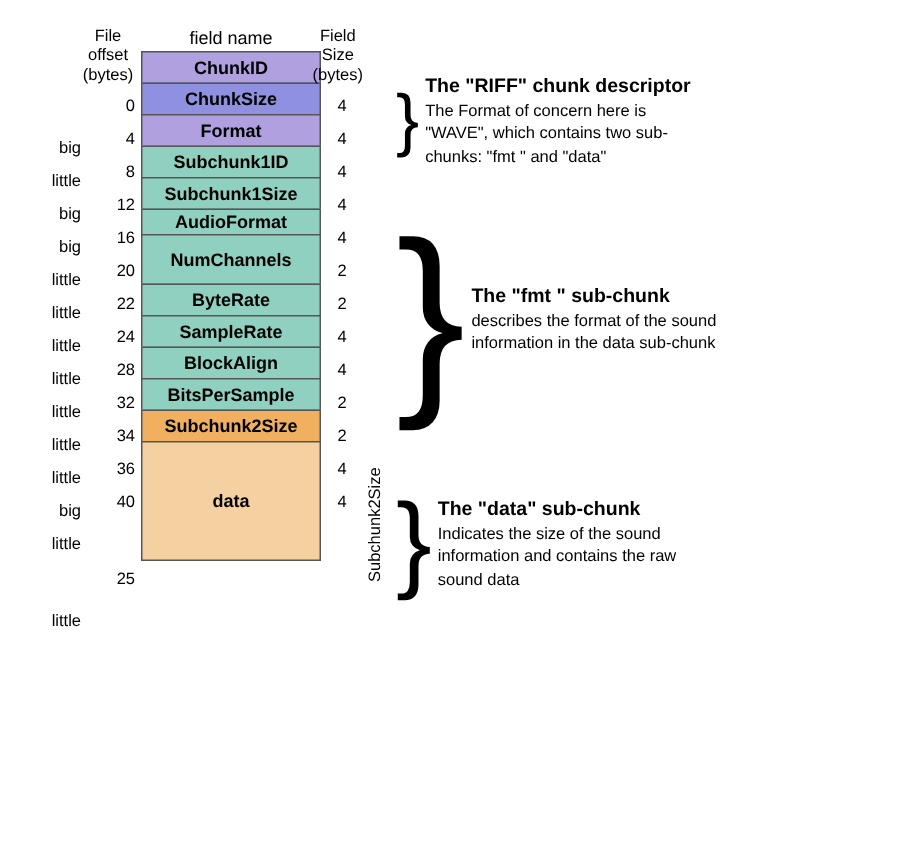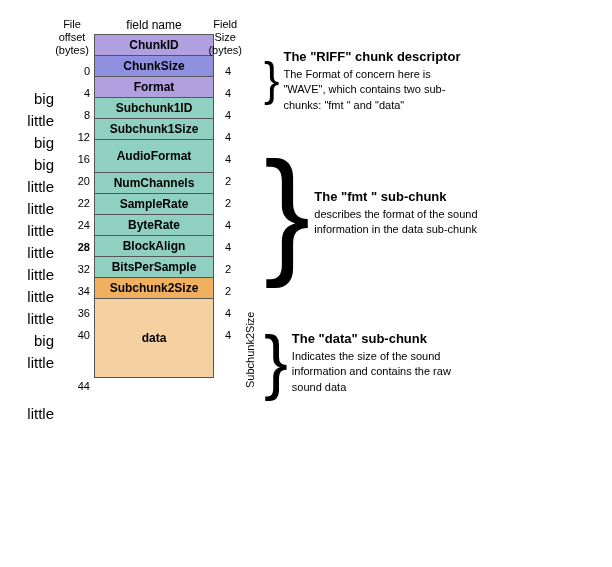--- a/index.html
+++ b/index.html
@@ -34,21 +34,21 @@
     
     .endian-col {
       width: 38px;
       display: flex;
       flex-direction: column;
       align-items: flex-end;
       padding-right: 4px;
       margin-top: 42px;
     }
     .endian-label {
-      font-size: 15px;
+      font-size: 11px;
       color: #000;
       white-space: nowrap;
     }
     
     .offset-col {
       width: 36px;
       display: flex;
       flex-direction: column;
       align-items: flex-end;
       padding-right: 4px;
@@ -182,39 +182,39 @@
     <div class="offset-col">
         <div class="offset-header">File offset<br>(bytes)</div>
         <div class="offset-label" style="height: 22px; line-height: 22px;">0</div>
         <div class="offset-label" style="height: 22px; line-height: 22px;">4</div>
         <div class="offset-label" style="height: 22px; line-height: 22px;">8</div>
         <div class="offset-label" style="height: 22px; line-height: 22px;">12</div>
         <div class="offset-label" style="height: 22px; line-height: 22px;">16</div>
         <div class="offset-label" style="height: 22px; line-height: 22px;">20</div>
         <div class="offset-label" style="height: 22px; line-height: 22px;">22</div>
         <div class="offset-label" style="height: 22px; line-height: 22px;">24</div>
-        <div class="offset-label" style="height: 22px; line-height: 22px; font-weight: bold;">28</div>
+        <div class="offset-label" style="height: 22px; line-height: 22px;">28</div>
         <div class="offset-label" style="height: 22px; line-height: 22px;">32</div>
         <div class="offset-label" style="height: 22px; line-height: 22px;">34</div>
         <div class="offset-label" style="height: 22px; line-height: 22px;">36</div>
         <div class="offset-label" style="height: 22px; line-height: 22px;">40</div>
-        <div class="offset-label" style="height: 80px; line-height: 80px;">44</div>
+        <div class="offset-label" style="height: 80px; line-height: 80px;">25</div>
       </div>
 
     <div class="field-col">
         <div class="field-col-header">field name</div>
         <div class="field-box color-purple" style="height: 22px; margin-bottom: -1px;">ChunkID</div>
         <div class="field-box color-blue" style="height: 22px; margin-bottom: -1px;">ChunkSize</div>
         <div class="field-box color-purple" style="height: 22px; margin-bottom: -1px;">Format</div>
         <div class="field-box color-teal" style="height: 22px; margin-bottom: -1px;">Subchunk1ID</div>
         <div class="field-box color-teal" style="height: 22px; margin-bottom: -1px;">Subchunk1Size</div>
-        <div class="field-box color-teal" style="height: 34px; margin-bottom: -1px;">AudioFormat</div>
-        <div class="field-box color-teal" style="height: 22px; margin-bottom: -1px;">NumChannels</div>
+        <div class="field-box color-teal" style="height: 18px; margin-bottom: -1px;">AudioFormat</div>
+        <div class="field-box color-teal" style="height: 34px; margin-bottom: -1px;">NumChannels</div>
+        <div class="field-box color-teal" style="height: 22px; margin-bottom: -1px;">ByteRate</div>
         <div class="field-box color-teal" style="height: 22px; margin-bottom: -1px;">SampleRate</div>
-        <div class="field-box color-teal" style="height: 22px; margin-bottom: -1px;">ByteRate</div>
         <div class="field-box color-teal" style="height: 22px; margin-bottom: -1px;">BlockAlign</div>
         <div class="field-box color-teal" style="height: 22px; margin-bottom: -1px;">BitsPerSample</div>
         <div class="field-box color-orange" style="height: 22px; margin-bottom: -1px;">Subchunk2Size</div>
         <div class="field-box color-peach" style="height: 80px; margin-bottom: -1px;">data</div>
       </div>
 
     <div class="size-col">
         <div class="size-header">Field Size<br>(bytes)</div>
         <div class="size-label" style="height: 22px;">4</div>
         <div class="size-label" style="height: 22px;">4</div>

